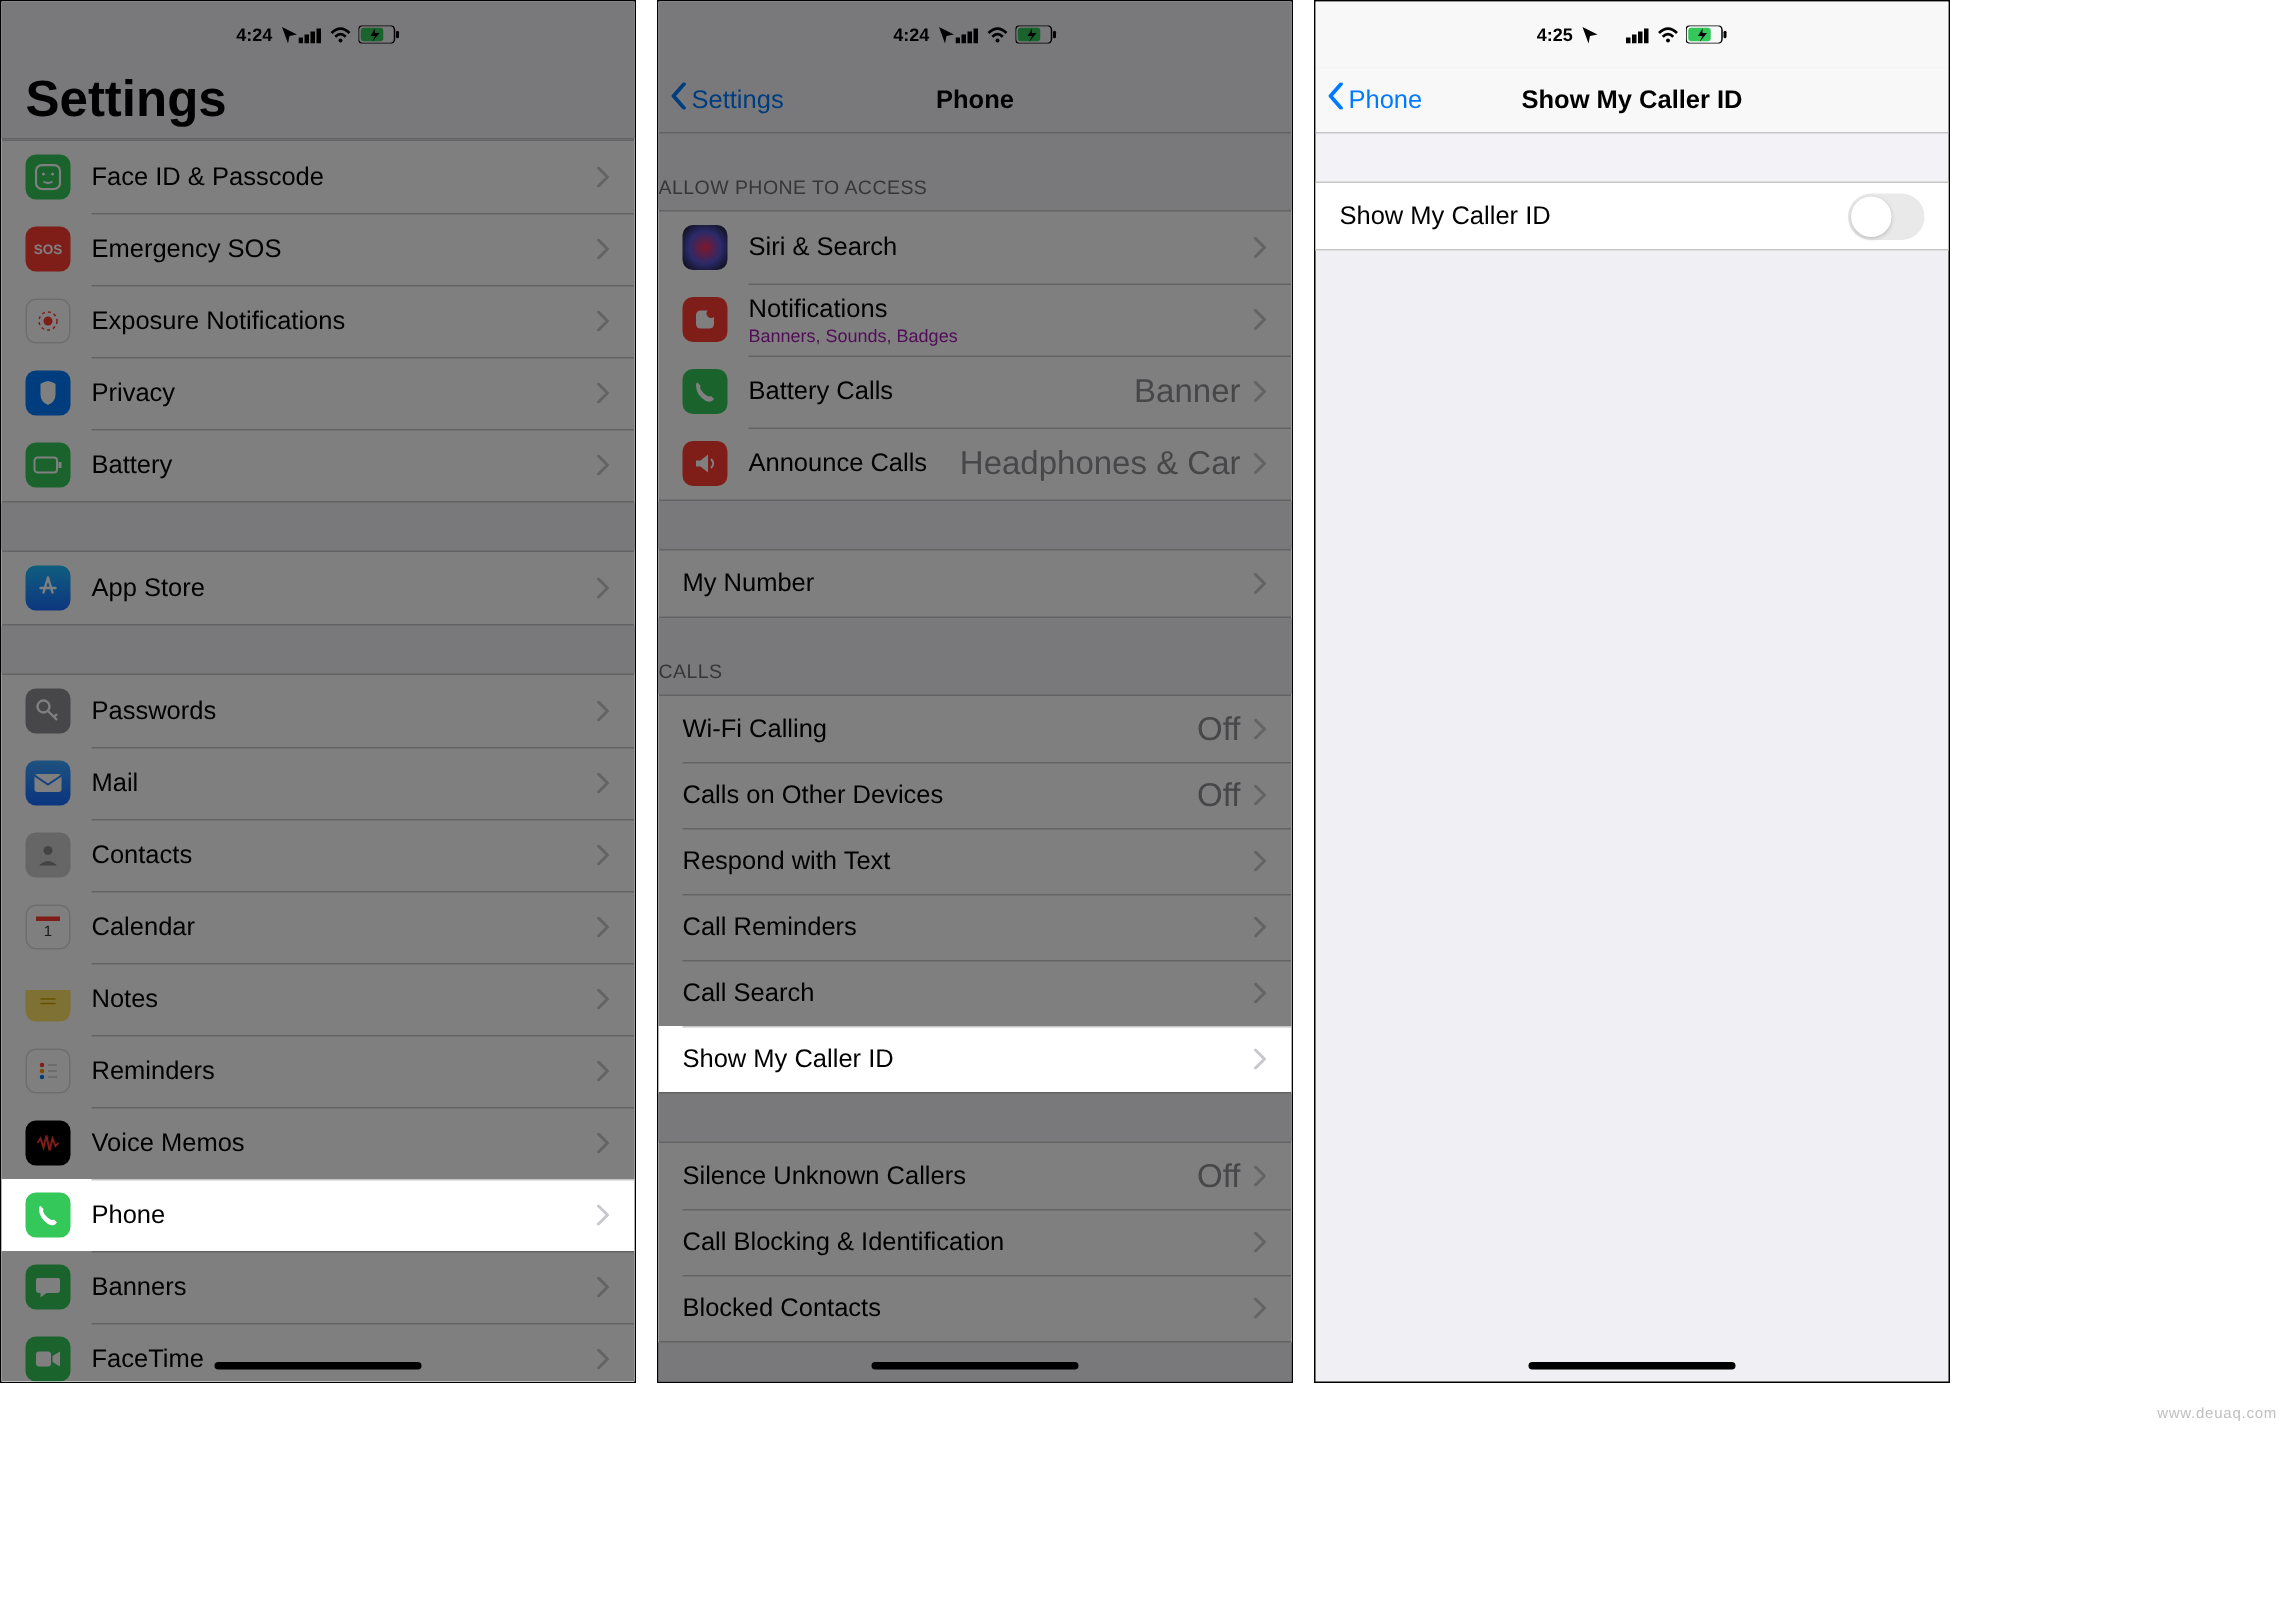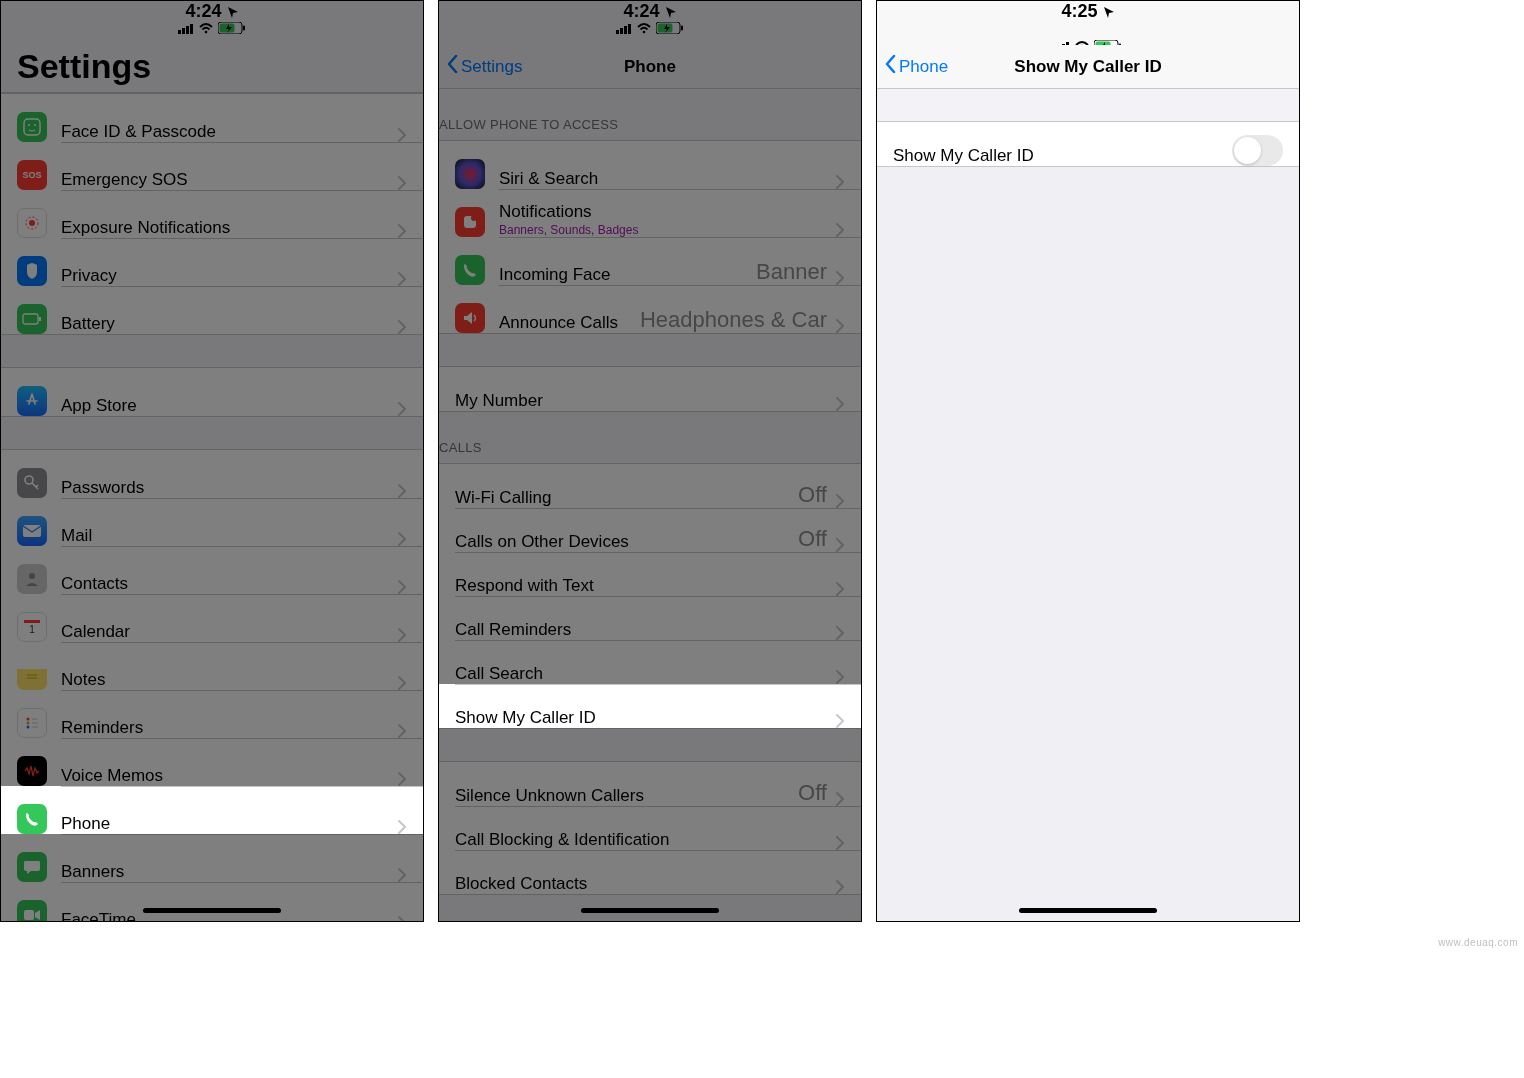--- a/index.html
+++ b/index.html
@@ -4,35 +4,35 @@
 <style>
   * { margin: 0; padding: 0; box-sizing: border-box; font-family: -apple-system, "Helvetica Neue", Helvetica, Arial, sans-serif; }
   html, body { width: 1524px; height: 1078px; background: #fff; }
   body { display: flex; }
   .screen { width: 424px; height: 922px; position: relative; margin-top: 0; border: 1px solid #000; overflow: hidden; background: #f2f2f7; }
   .screen + .screen { margin-left: 14px; }
   .screen:first-child { margin-left: 0; }
   .dim-overlay { position: absolute; inset: 0; background: rgba(0,0,0,0.5); pointer-events: none; z-index: 50; }
   .highlight { position: relative; z-index: 60; background: #fff; }
   
-  .status-bar { height: 44px; display: flex; align-items: center; justify-content: flex-start; padding: 0 18px; font-size: 18px; font-weight: 600; background: #f2f2f7; position: relative; z-index: 1; flex-direction: column; }
+  .status-bar { height: 44px; display: flex; align-items: center; justify-content: center; padding: 0 18px; font-size: 12px; font-weight: 600; background: #f2f2f7; position: relative; z-index: 1; }
   .status-left { display: flex; align-items: center; gap: 5px; }
   .status-right { display: flex; align-items: center; gap: 5px; }
   .loc-arrow svg, .sig-bars svg, .wifi-ico svg, .batt-ico svg { display: block; }
   
   .nav-header { height: 44px; display: flex; align-items: center; justify-content: center; position: relative; background: #f2f2f7; border-bottom: 0.5px solid #c6c6c8; z-index: 1; }
   .nav-title { font-size: 17px; font-weight: 600; }
   .nav-back { position: absolute; left: 8px; top: 0; bottom: 0; display: flex; align-items: center; color: #007aff; font-size: 17px; }
   .nav-back-chevron { margin-right: 2px; }
   .big-title { font-size: 34px; font-weight: 700; padding: 2px 16px 6px; background: #f2f2f7; border-bottom: 0.5px solid #c6c6c8; position: relative; z-index:1;}
   
   .list { background: #f2f2f7; }
   .section-header { font-size: 13px; color: #6d6d72; text-transform: uppercase; padding: 28px 0 8px; letter-spacing: 0.3px; }
   .group { background: #fff; border-top: 0.5px solid #c6c6c8; border-bottom: 0.5px solid #c6c6c8; }
-  .row { display: flex; align-items: flex-end; min-height: 44px; padding: 0 16px; position: relative; }
+  .row { display: flex; align-items: center; min-height: 44px; padding: 0 16px; position: relative; }
   .row + .row::before { content: ""; position: absolute; left: 60px; right: 0; top: 0; height: 0.5px; background: #c6c6c8; }
   .row.no-icon + .row::before { left: 16px; }
   .row.no-icon { padding-left: 16px; }
   .row-icon { width: 30px; height: 30px; border-radius: 7px; margin-right: 14px; display: flex; align-items: center; justify-content: center; flex: 0 0 30px; }
   .row-label { font-size: 17px; flex: 1 1 auto; }
   .row-sub { font-size: 12px; color: #a21caf; margin-top: 1px; }
   .row-label-stack { display: flex; flex-direction: column; flex: 1 1 auto; }
   .row-detail { font-size: 22px; color: #8e8e93; margin-left: 8px; }
   .chevron { color: #c7c7cc; margin-left: 8px; display: flex; }
   .tall { min-height: 48px; }
@@ -418,21 +418,21 @@
               <use href="#chev-right"></use>
             </svg>
           </span>
       </div>
       <div class="row tall">
         <div class="row-icon" style="background:#34c759">
             <svg width="16" height="16" viewBox="0 0 16 16">
               <path d="M3 2 Q2 2 2 4 Q2 10 8 14 Q12 16 14 13 L12 11 Q10 12 7 9 Q4 6 5 4 Z" fill="#fff"></path>
             </svg>
           </div>
-        <span class="row-label">Incoming Face</span>
+        <span class="row-label">Battery Calls</span>
         <span class="row-detail">Banner</span>
         <span class="chevron">
             <svg width="10" height="14">
               <use href="#chev-right"></use>
             </svg>
           </span>
       </div>
       <div class="row tall">
         <div class="row-icon" style="background:#ff3b30">
             <svg width="16" height="16" viewBox="0 0 16 16">

